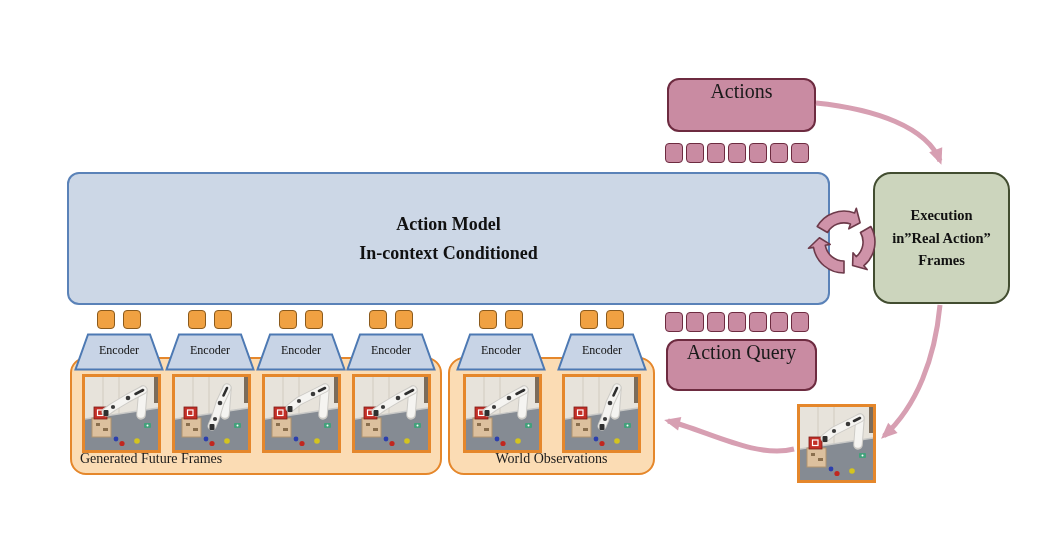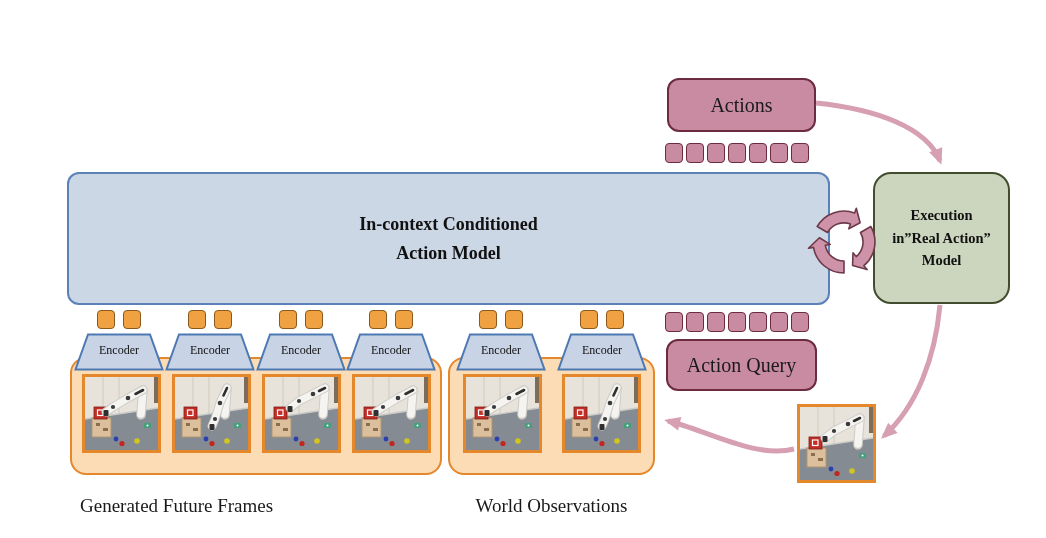--- a/index.html
+++ b/index.html
@@ -11,21 +11,21 @@
   .model-box{
     position:absolute;left:67px;top:172px;width:759px;height:129px;
     background:var(--blue-fill);border:2px solid var(--blue-border);
     border-radius:12px;display:flex;flex-direction:column;
     align-items:center;justify-content:center;z-index:1;
   }
   .model-box .line{font-weight:bold;font-size:18px;line-height:1.6;color:#111;}
   .pink-box{
     position:absolute;background:var(--pink-fill);
     border:2px solid var(--pink-border);border-radius:12px;
-    display:flex;align-items:center;justify-content:center;
+    display:flex;justify-content:center;
     font-size:20px;color:#1a1a1a;z-index:2;
   }
   .actions-box{left:667px;top:78px;width:145px;height:50px;}
   .action-query-box{left:666px;top:339px;width:147px;height:48px;}
   .exec-box{
     position:absolute;left:873px;top:172px;width:133px;height:128px;
     background:var(--green-fill);border:2px solid var(--green-border);
     border-radius:18px;display:flex;flex-direction:column;
     align-items:center;justify-content:center;z-index:2;
   }
@@ -48,61 +48,61 @@
   .enc-label{position:absolute;left:0;top:10px;width:90px;text-align:center;
     font-weight:normal;font-size:12px;color:#111;}
   
   .frame-container{
     position:absolute;top:357px;height:118px;background:var(--container-fill);
     border:2.5px solid var(--container-border);border-radius:16px;
     box-sizing:border-box;z-index:1;
   }
   .gen-container{left:70px;width:372px;}
   .real-container{left:448px;width:207px;}
-  .container-label{position:absolute;font-size:19px;color:#1a1a1a;z-index:2;margin-top:44px;}
+  .container-label{position:absolute;font-size:14px;color:#1a1a1a;z-index:2;}
   .gen-label{left:80px;top:451px;}
   .real-label{left:448px;top:451px;width:207px;text-align:center;}
   
   .robot-img{position:absolute;width:73px;height:73px;
     border:3px solid var(--image-border);background:#e7e3db;z-index:2;}
   .robot-img svg{display:block;}
   .new-obs-img{left:797px;top:404px;z-index:3;}
   .new-obs-label{position:absolute;left:755px;top:483px;width:162px;
     text-align:center;font-size:18px;color:#1a1a1a;}
   
   .overlay{position:absolute;left:0;top:0;z-index:5;pointer-events:none;}
   .cycle-icon{position:absolute;left:792px;top:196px;z-index:5;pointer-events:none;}
 </style>
 </head>
 <body>
 
 <div class="stage" style="--pink-fill: #c98ba2; --pink-border: #6d2b40; --blue-fill: #ccd7e6; --blue-border: #5a82b8; --trap-fill: #c8d4e6; --trap-border: #4d79b3; --orange-fill: #f0a142; --orange-border: #8a5a1d; --container-fill: #fbdcb4; --container-border: #e5872b; --image-border: #e5872b; --green-fill: #ccd5bd; --green-border: #424d30;">
 
   <div class="model-box">
+    <div class="line">Action Model</div>
     <div class="line">In-context Conditioned</div>
-    <div class="line">Action Model</div>
   </div>
 
   <div class="pink-box actions-box">
     <span>Actions</span>
   </div>
   <div class="token-row top" id="action-tokens">
       <div class="p-token"></div>
       <div class="p-token"></div>
       <div class="p-token"></div>
       <div class="p-token"></div>
       <div class="p-token"></div>
       <div class="p-token"></div>
       <div class="p-token"></div>
     </div>
 
   <div class="exec-box">
     <div class="line">Execution</div>
     <div class="line">in”Real Action”</div>
-    <div class="line">Model</div>
+    <div class="line">Frames</div>
   </div>
 
   <div class="token-row bottom" id="query-tokens">
       <div class="p-token"></div>
       <div class="p-token"></div>
       <div class="p-token"></div>
       <div class="p-token"></div>
       <div class="p-token"></div>
       <div class="p-token"></div>
       <div class="p-token"></div>

